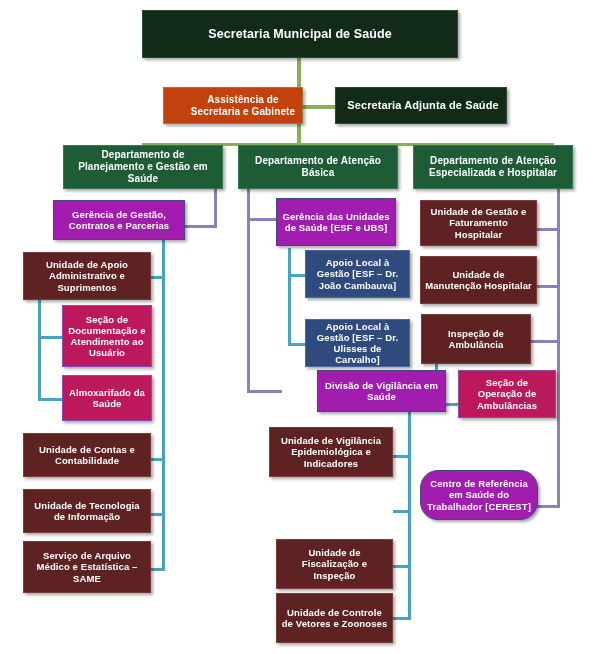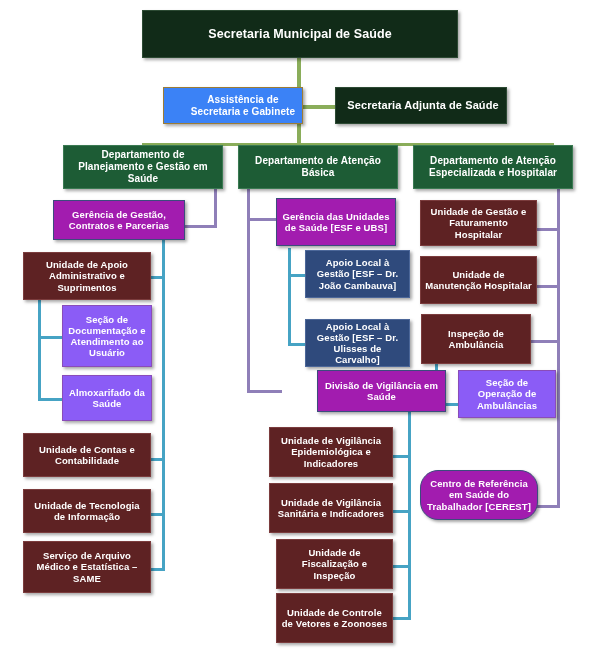--- a/index.html
+++ b/index.html
@@ -22,26 +22,26 @@
     line-height:1.18;
     letter-spacing:.1px;
     border:1px solid rgba(255,255,255,.55);
     box-shadow:2px 2px 3px rgba(0,0,0,.35);
     padding:2px 4px;
     z-index:5;
   }
   .node span{display:block;width:100%;text-align:center;}
   
   .c-darkgreen{background:#112b18;border-color:#2c4a33;}
-  .c-olive{background:#3b82f6;border-color:#9c7c35;padding-left:24px;}
+  .c-olive{background:#c2410c;border-color:#9c7c35;padding-left:24px;}
   .c-green{background:#1d5c35;border-color:#3a7a52;}
   .c-navy{background:#a21caf;border-color:#3c4c7d;}
   .c-steel{background:#2f4a7c;border-color:#4c6799;}
   .c-maroon{background:#5e2223;border-color:#7b3c3d;}
-  .c-purple{background:#8b5cf6;border-color:#8a4cb8;}
+  .c-purple{background:#be185d;border-color:#8a4cb8;}
 
   
   .ln{position:absolute;z-index:1;}
   .g{background:#8aad5a;}
   .p{background:#8f7fb8;}
   .t{background:#46a3c4;}
 </style>
 </head>
 <body>
 
@@ -160,23 +160,20 @@
   </div>
 
   <div class="node c-navy" style="left:281px;top:370px;width:129px;height:42px;font-size:9.5px;margin-left:36px;">
     <span>Divisão de Vigilância em Saúde</span>
   </div>
 
   <div class="node c-maroon" style="left:269px;top:427px;width:124px;height:50px;font-size:9.5px;">
     <span>Unidade de Vigilância Epidemiológica e Indicadores</span>
   </div>
 
-  <div class="node c-maroon" style="left:269px;top:483px;width:124px;height:50px;font-size:9.5px;">
-    <span>Unidade de Vigilância Sanitária e Indicadores</span>
-  </div>
 
   <div class="node c-maroon" style="left:276px;top:539px;width:117px;height:50px;font-size:9.5px;">
     <span>Unidade de Fiscalização e Inspeção</span>
   </div>
 
   <div class="node c-maroon" style="left:276px;top:593px;width:117px;height:50px;font-size:9.5px;">
     <span>Unidade de Controle de Vetores e Zoonoses</span>
   </div>
 
   <div class="node c-maroon" style="left:420px;top:200px;width:117px;height:46px;font-size:9.5px;">

